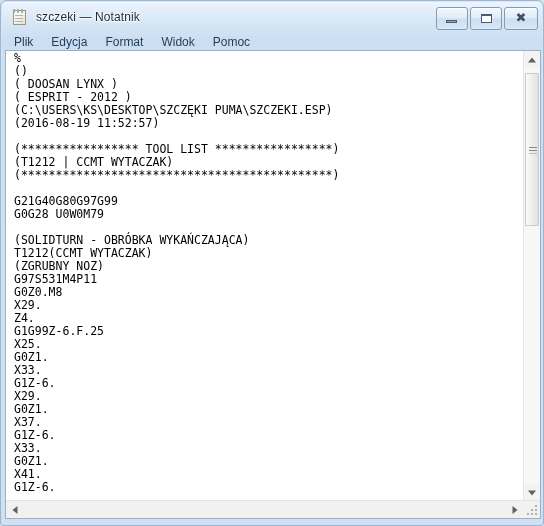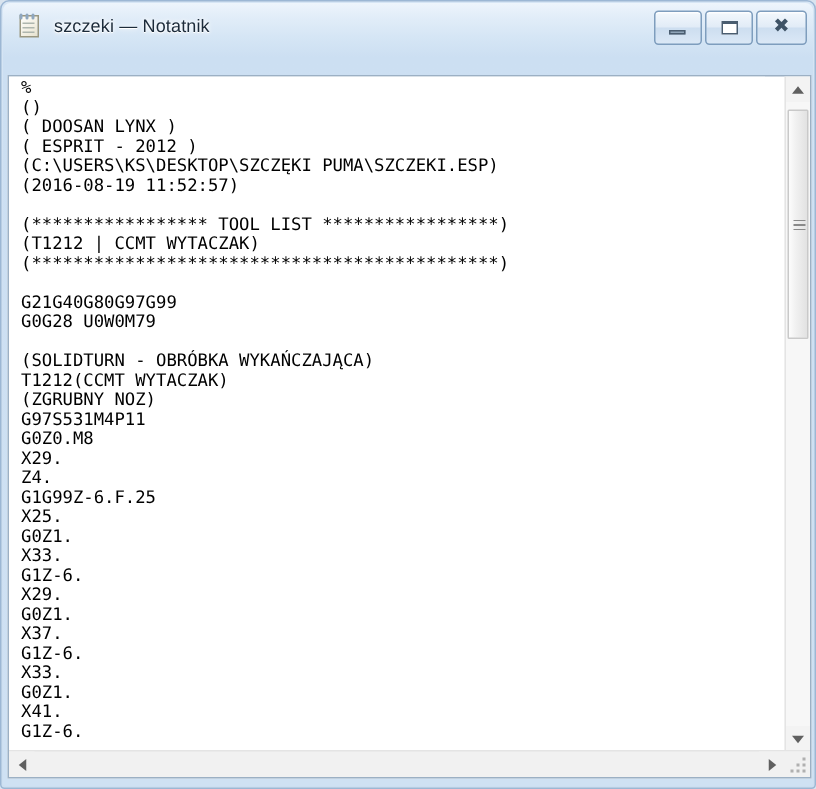--- a/index.html
+++ b/index.html
@@ -328,20 +328,27 @@
       </div>
       <div class="winbtn">
         <span class="glyph-max"></span>
       </div>
       <div class="winbtn close">
         <span class="glyph-close">✖</span>
       </div>
     </div>
   </div>
 
+  <div class="menubar">
+    <div class="menuitem">Plik</div>
+    <div class="menuitem">Edycja</div>
+    <div class="menuitem">Format</div>
+    <div class="menuitem">Widok</div>
+    <div class="menuitem">Pomoc</div>
+  </div>
 
   <div class="editor-frame">
     <div class="text-area">%
 ()
 ( DOOSAN LYNX )
 ( ESPRIT - 2012 )
 (C:\USERS\KS\DESKTOP\SZCZĘKI PUMA\SZCZEKI.ESP)
 (2016-08-19 11:52:57)
 
 (***************** TOOL LIST *****************)

